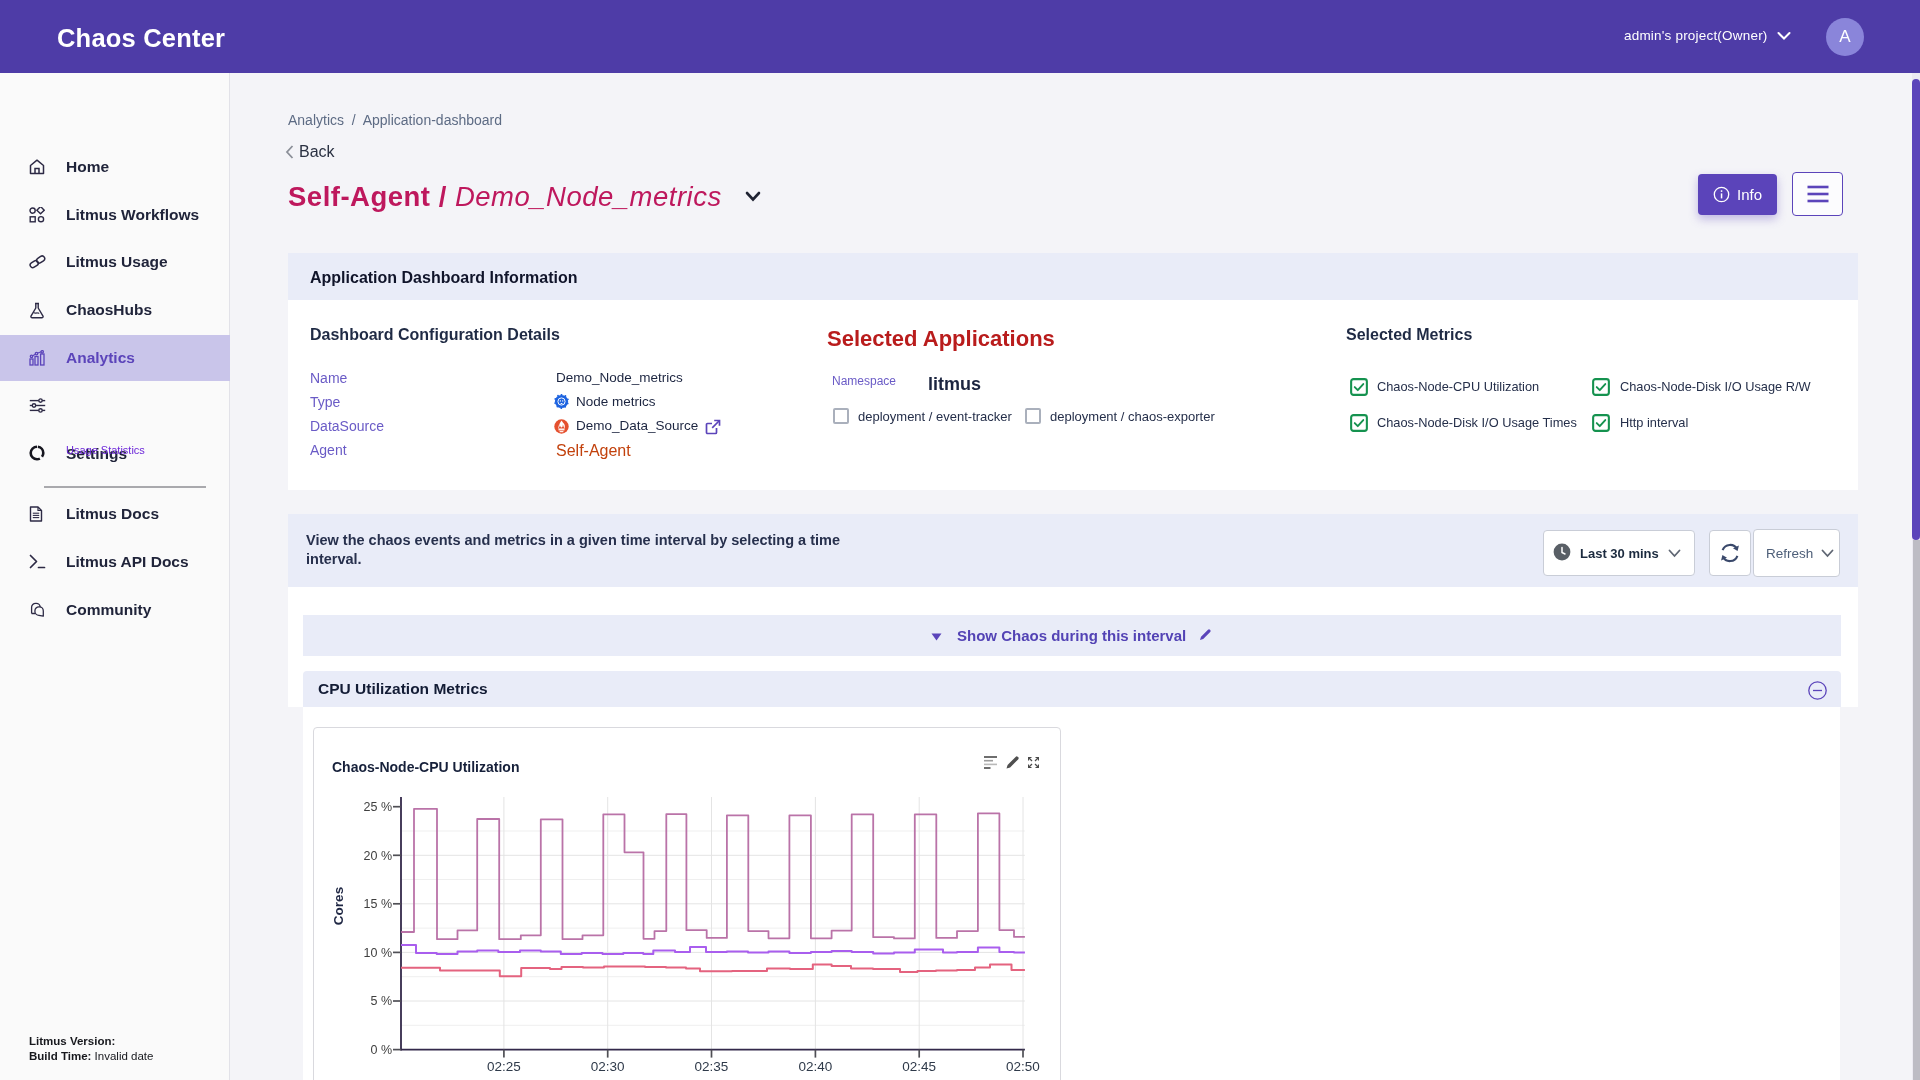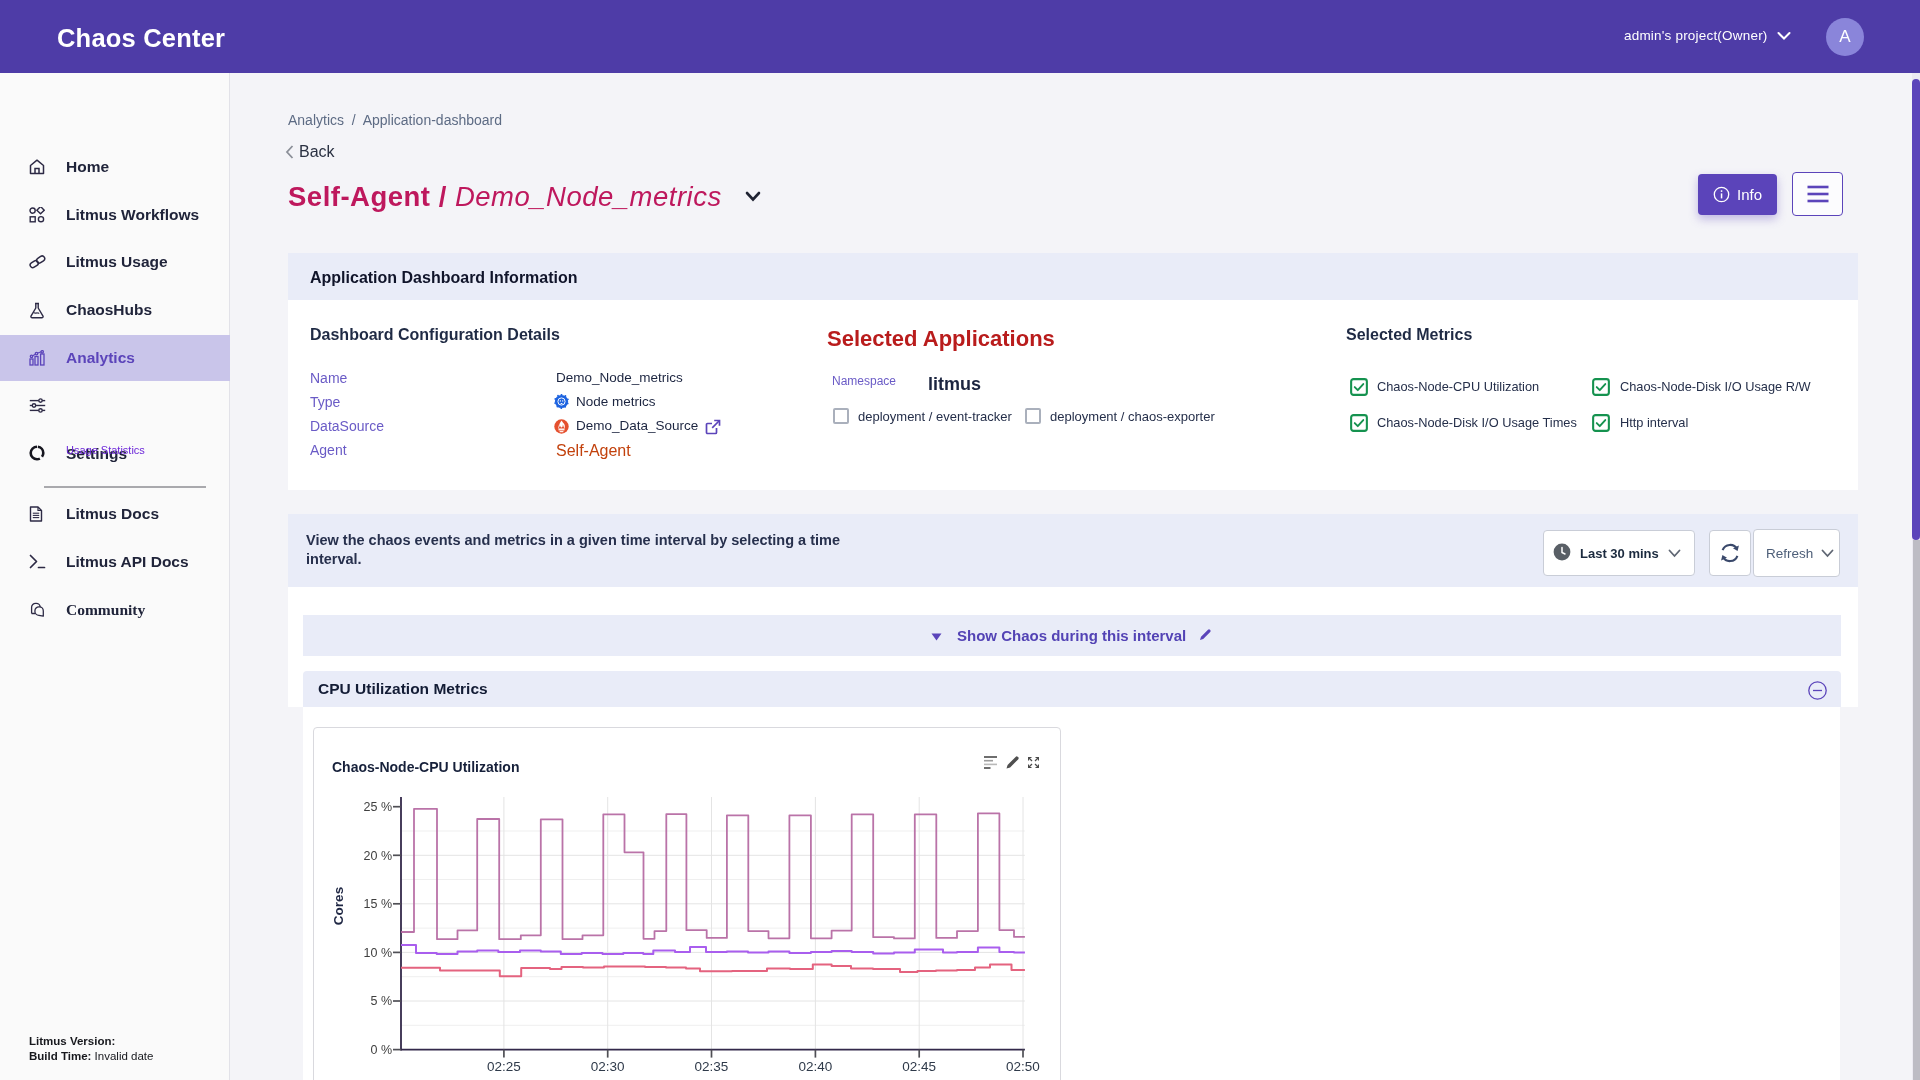--- a/index.html
+++ b/index.html
@@ -83,21 +83,21 @@
 <div class="abs" style="left:66px;top:505px;font-size:15.5px;font-weight:600;color:#20243a;">Litmus Docs</div>
 <div class="abs" style="left:29px;top:554px;width:18px;height:17px;"><svg width="17" height="15" viewBox="0 0 17 15">
       <path d="M1.5 1.5 L7.5 7.5 L1.5 13.5" fill="none" stroke="#2d2a45" stroke-width="1.7" stroke-linecap="round" stroke-linejoin="round"></path>
       <line x1="9.5" y1="13.5" x2="15.5" y2="13.5" stroke="#2d2a45" stroke-width="1.7" stroke-linecap="round"></line>
     </svg></div>
 <div class="abs" style="left:66px;top:553px;font-size:15.5px;font-weight:600;color:#20243a;">Litmus API Docs</div>
 <div class="abs" style="left:29px;top:602px;width:18px;height:17px;"><svg width="17" height="16" viewBox="0 0 17 16">
       <path d="M2.6 11.5 L2.6 5.3 a4 4 0 0 1 4 -4 l0.6 0 a4 4 0 0 1 4 4 l0 0.4 M2.6 11.5 L6 11.5" fill="none" stroke="#2d2a45" stroke-width="1.3" stroke-linejoin="round"></path>
       <path d="M14.3 14.2 L14.3 8.9 a4 4 0 0 0 -4 -4 l-0.4 0 a4 4 0 0 0 -4 4 l0 0.4 a4 4 0 0 0 4 4 Z" fill="#fafafa" stroke="#2d2a45" stroke-width="1.3" stroke-linejoin="round"></path>
     </svg></div>
-<div class="abs" style="left:66px;top:601px;font-size:15.5px;font-weight:600;color:#20243a;font-family:Liberation Serif, serif;">Community</div>
+<div class="abs" style="left:66px;top:601px;font-size:15.5px;font-weight:600;color:#20243a;">Community</div>
 <div class="abs" style="left:44px;top:486px;width:162px;height:2px;background:#a9a9ad;"></div>
 <div class="abs" style="left:29px;top:1035px;font-size:11.5px;color:#17181d;font-weight:700;">Litmus Version:</div>
 <div class="abs" style="left:29px;top:1050px;font-size:11.5px;color:#17181d;"><b>Build Time:</b> Invalid date</div>
 
 <div class="abs" style="left:288px;top:112px;font-size:14px;color:#5d6b84;">Analytics&nbsp; /&nbsp; Application-dashboard</div>
 <svg class="abs" style="left:284px;top:144px;" width="12" height="16" viewBox="0 0 12 16">
     <path d="M8.5 2 L3 8 L8.5 14" fill="none" stroke="#8b8f98" stroke-width="1.8"></path>
   </svg>
 <div class="abs" style="left:299px;top:143px;font-size:16px;color:#2a3142;">Back</div>
 <div class="abs" style="left:288px;top:181px;font-size:27.5px;color:#be185d;letter-spacing:.5px;"><span style="font-weight:700;">Self-Agent / </span><span style="font-style:italic;">Demo_Node_metrics</span></div>

